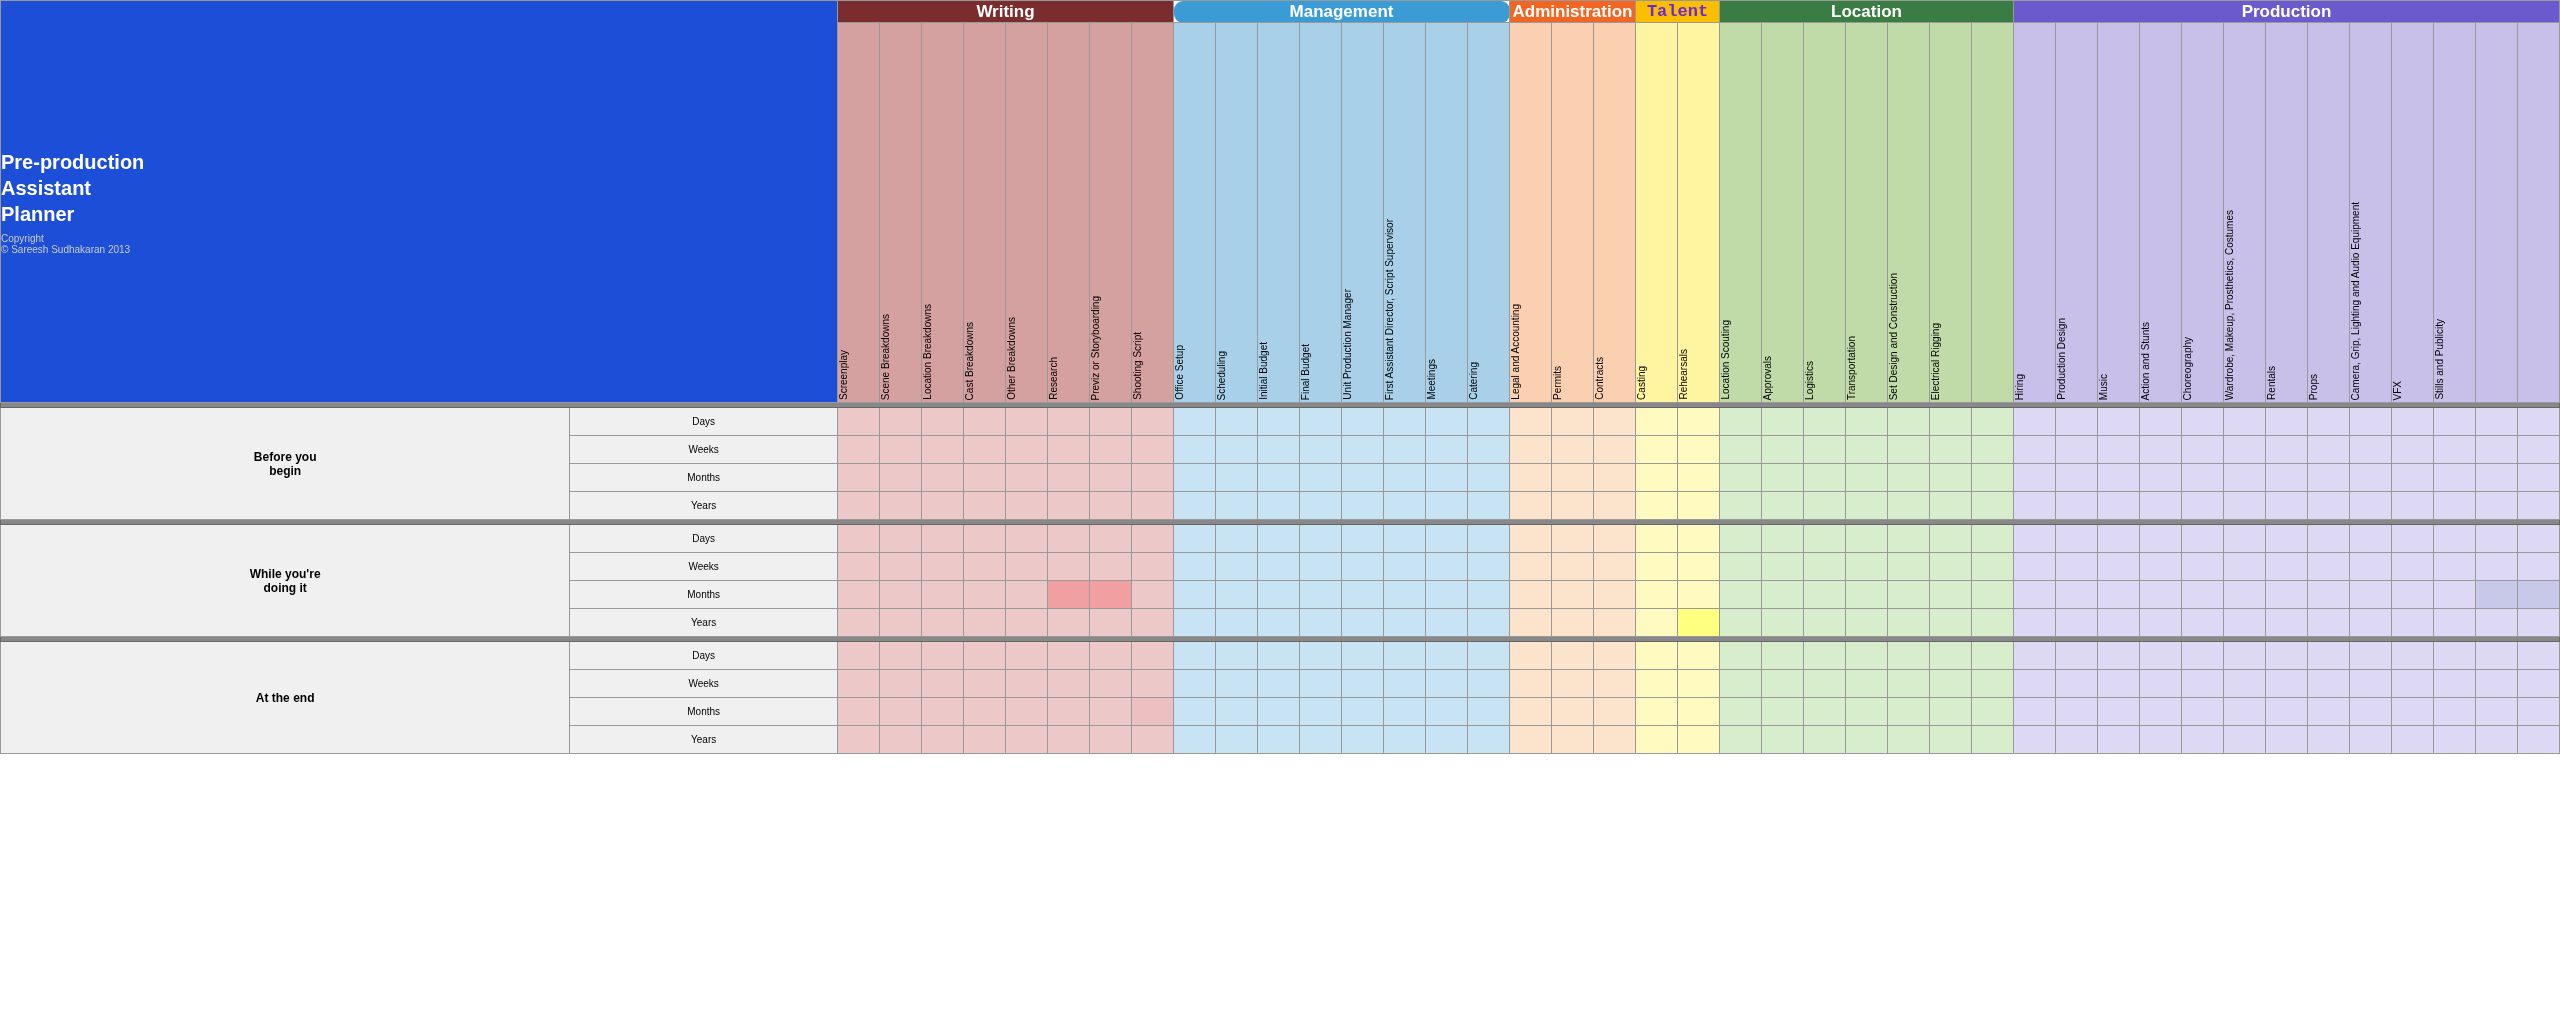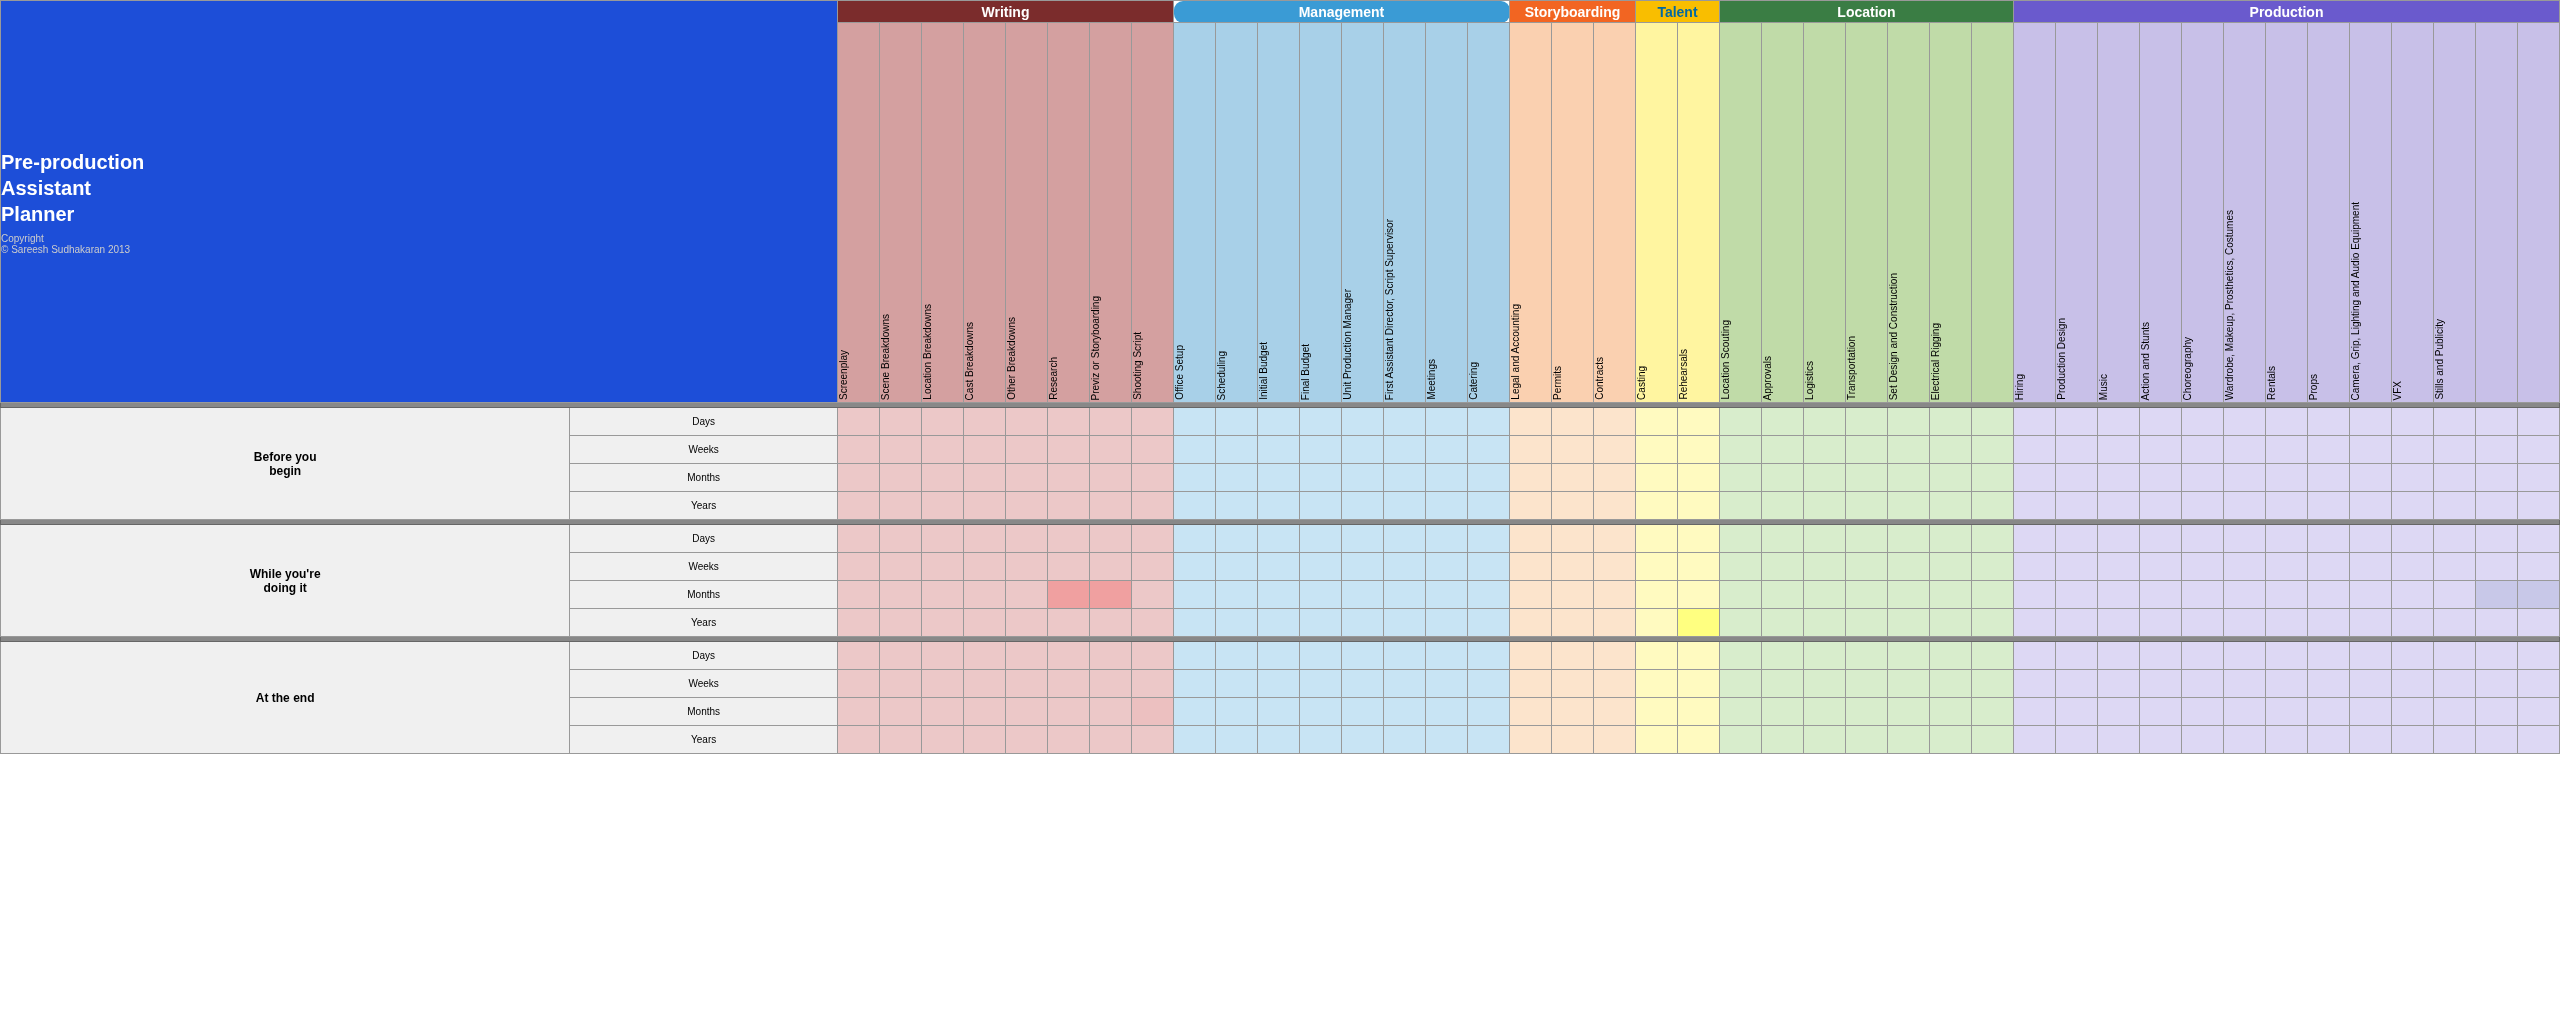--- a/index.html
+++ b/index.html
@@ -13,30 +13,30 @@
 
     .outer-table td, .outer-table th {
       border: 1px solid #999;
       padding: 0;
     }
 
     
     .cat-header {
       text-align: center;
       font-weight: bold;
-      font-size: 14px;
+      font-size: 17px;
       color: #fff;
       height: 22px;
       vertical-align: middle;
     }
 
     .cat-writing { background-color: #7B2C2C; }
     .cat-management { background-color: #3A9BD5; border-radius: 9px; }
     .cat-administration { background-color: #F26522; }
-    .cat-talent { background-color: #F9BE00; color: #0369a1; }
+    .cat-talent { background-color: #F9BE00; color: #6d28d9; font-family: Liberation Mono, monospace; }
     .cat-location { background-color: #3A7D44; }
     .cat-production { background-color: #6A5ACD; }
 
     
     .col-header {
       height: 380px;
       width: 42px;
       vertical-align: bottom;
       text-align: left;
       padding: 4px 2px;
@@ -131,21 +131,21 @@
         <div class="title-copy">
           <span>Copyright</span><br>
           <span>© Sareesh    Sudhakaran 2013</span>
         </div>
       </td>
 
       <th class="cat-header cat-writing" colspan="8">Writing</th>
 
       <th class="cat-header cat-management" colspan="8">Management</th>
 
-      <th class="cat-header cat-administration" colspan="3">Storyboarding</th>
+      <th class="cat-header cat-administration" colspan="3">Administration</th>
 
       <th class="cat-header cat-talent" colspan="2">Talent</th>
 
       <th class="cat-header cat-location" colspan="7">Location</th>
 
       <th class="cat-header cat-production" colspan="13">Production</th>
     </tr>
 
     <tr>
 

